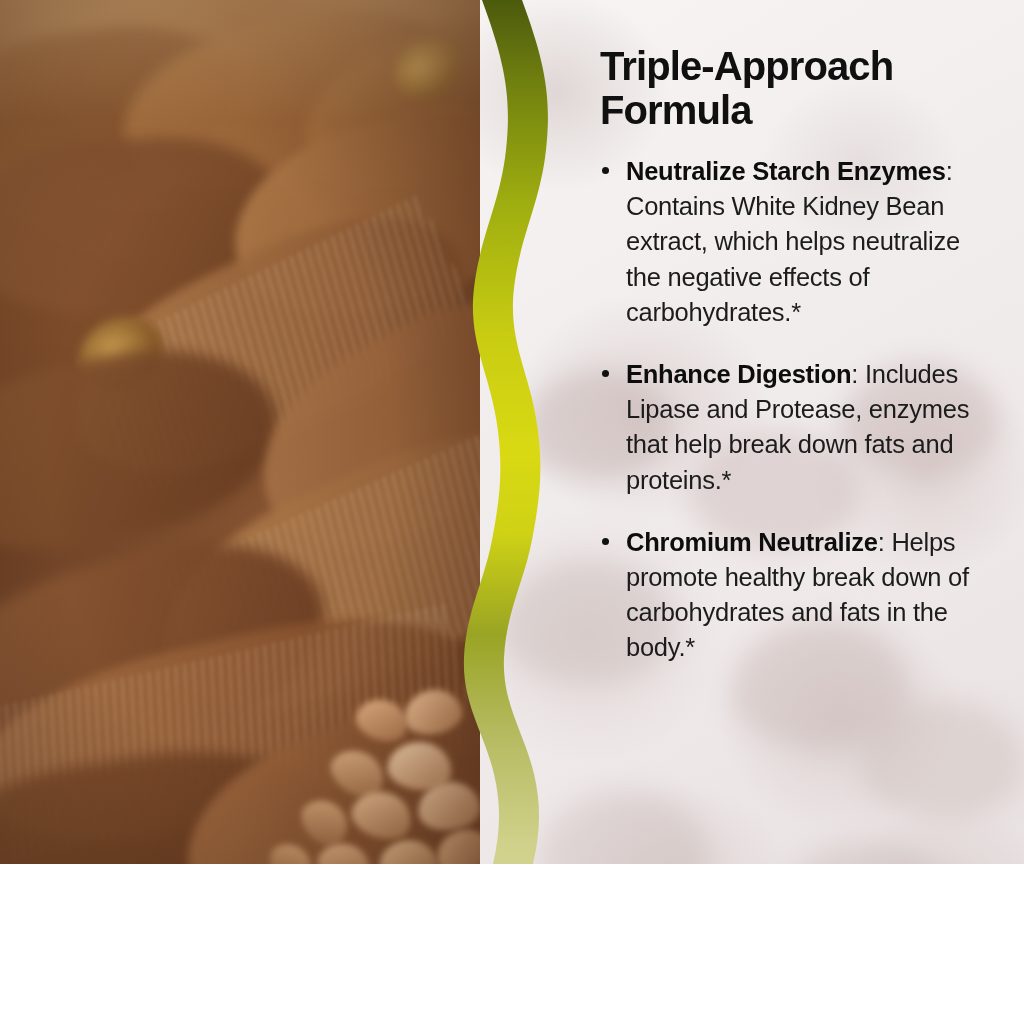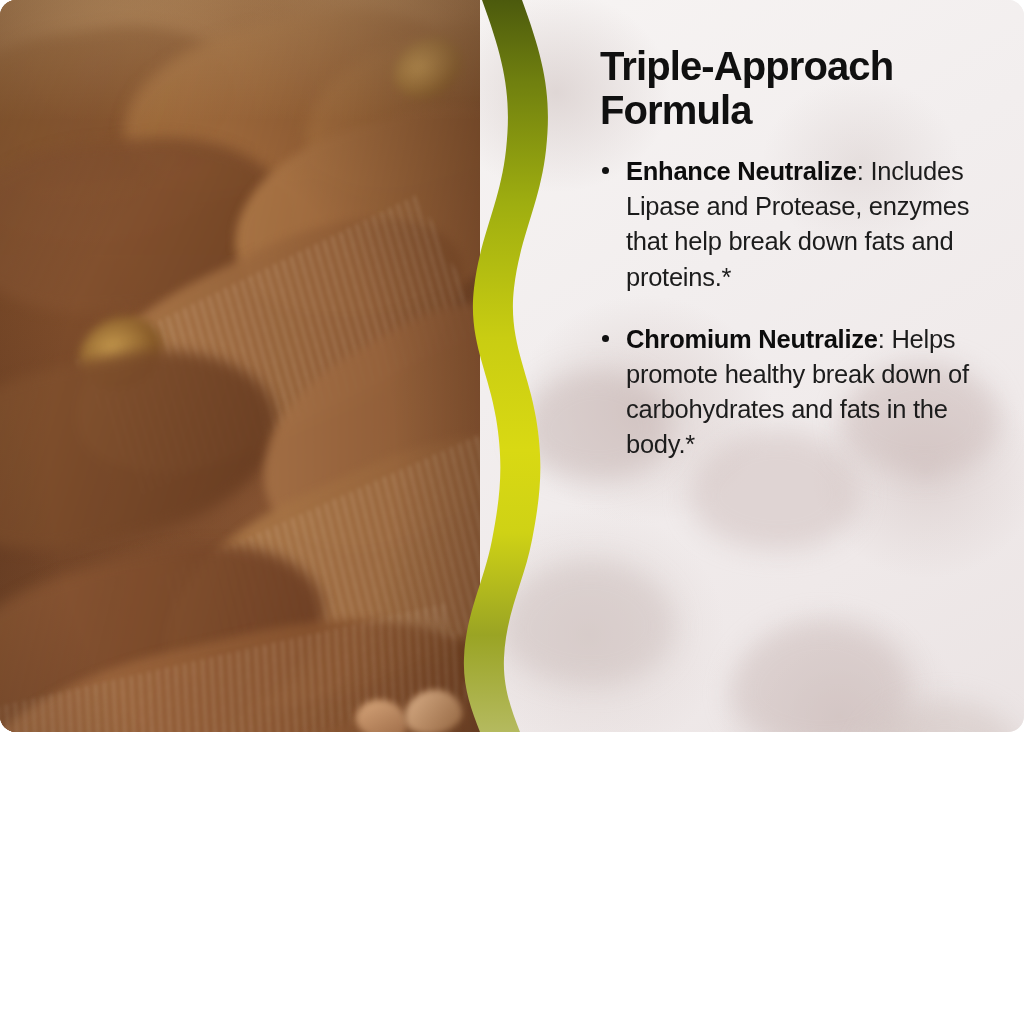--- a/index.html
+++ b/index.html
@@ -3,24 +3,23 @@
 <meta charset="utf-8">
 <style>
   html, body {
     margin: 0;
     padding: 0;
     background: #ffffff;
   }
   .canvas {
     position: relative;
     width: 1024px;
-    height: 732px;
+    height: 864px;
     overflow: hidden;
     font-family: "Liberation Sans", sans-serif;
-    border-radius: 16px;
   }
 
   
   .photo-left {
     position: absolute;
     left: 0; top: 0;
     width: 530px; height: 1024px;
     overflow: hidden;
     background: #6d4326;
   }
@@ -277,21 +276,24 @@
              C 80,236 100,204 106,150
              C 112,96 104,60 82,0
              Z"></path>
   </svg>
 
   <div class="content">
     <h1 class="title">Triple-Approach Formula</h1>
 
     <ul class="bullets">
       <li>
-        <span class="dot"></span><span class="lead">Enhance Neutralize</span><span class="sep">: </span><span class="body">Includes Lipase and Protease, enzymes that help break down fats and proteins.*</span>
+        <span class="dot"></span><span class="lead">Neutralize Starch Enzymes</span><span class="sep">: </span><span class="body">Contains White Kidney Bean extract, which helps neutralize the negative effects of carbohydrates.*</span>
+      </li>
+      <li>
+        <span class="dot"></span><span class="lead">Enhance Digestion</span><span class="sep">: </span><span class="body">Includes Lipase and Protease, enzymes that help break down fats and proteins.*</span>
       </li>
       <li>
         <span class="dot"></span><span class="lead">Chromium Neutralize</span><span class="sep">: </span><span class="body">Helps promote healthy break down of carbohydrates and fats in the body.*</span>
       </li>
     </ul>
   </div>
 
 
 </div>
 

